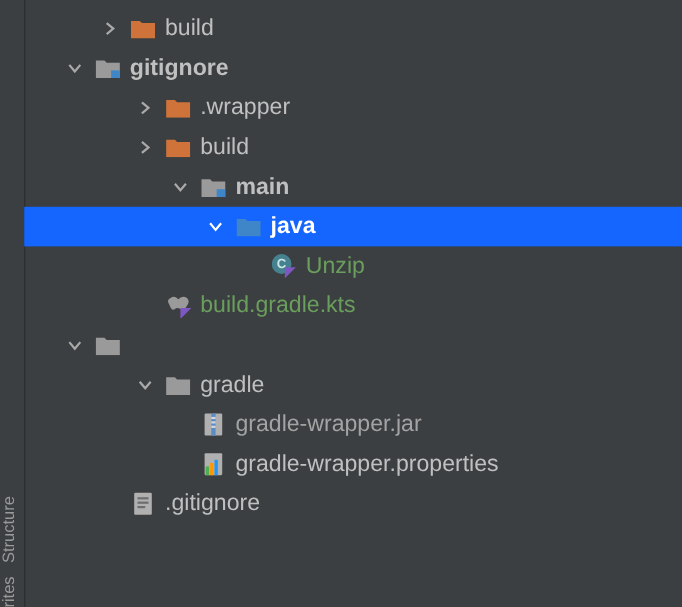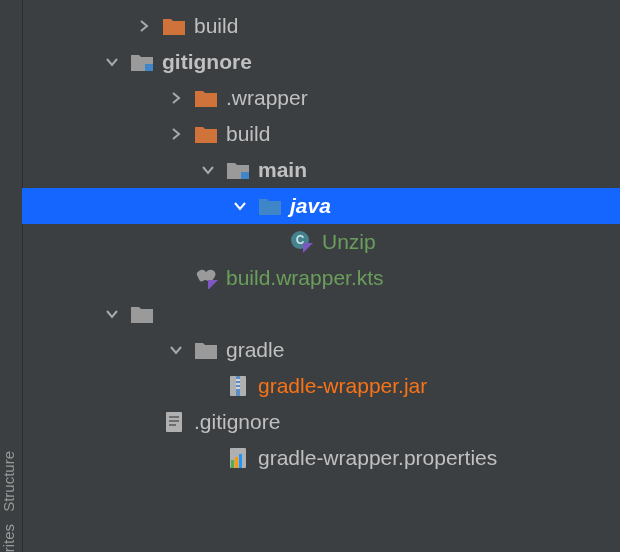--- a/index.html
+++ b/index.html
@@ -41,21 +41,20 @@
     top: 0;
     right: 0;
     bottom: 0;
     padding-top: 8px;
   }
   .row {
     height: 36px;
     display: flex;
     align-items: center;
     white-space: nowrap;
-    padding-left: 44px;
   }
   .row.selected {
     background: #1565ff;
     color: #ffffff;
   }
   .indent {
     display: inline-block;
     width: 32px;
     flex: 0 0 auto;
   }
@@ -77,22 +76,22 @@
     display: flex;
     align-items: center;
     justify-content: center;
   }
   .label {
     flex: 0 0 auto;
   }
   .bold { font-weight: 700; }
   .green { color: #6a9e5c; text-align: right; }
   .sel-white { color: #ffffff; }
-  .yellow { color: #f97316; }
-  .row.selected .label { color: #ffffff; font-style: italic; }
+  .yellow { color: #a3a3a3; }
+  .row.selected .label { color: #ffffff; }
 </style>
 </head>
 <body>
 
 <div class="tool-window">
   <span class="tool-label">Structure</span>
   <span class="tool-label" style="margin-bottom:-40px;">Favorites</span>
 </div>
 
 <div class="tree">
@@ -224,21 +223,21 @@
     <span class="indent"></span>
       <span class="indent"></span>
       <span class="indent"></span>
     <span class="chevron"></span>
     <span class="icon">
       <svg width="24" height="22" viewBox="0 0 24 22">
         <path d="M4 10 Q1 6 5 4 Q9 1 12 5 Q16 1 20 4 Q23 7 20 11 Q17 16 14 14 Q11 12 9 14 Q6 16 4 10 Z" fill="#9a9a9a"></path>
         <path d="M14 13 L24 13 L14 23 Z" fill="#7e57c2"></path>
       </svg>
     </span>
-    <span class="label green">build.wrapper.kts</span>
+    <span class="label green">build.gradle.kts</span>
   </div>
 
   <div class="row">
     <span class="indent"></span>
     <span class="chevron">
       <svg width="12" height="12" viewBox="0 0 12 12">
           <path d="M1 3 L6 9 L11 3" fill="none" stroke="#a9a9a9" stroke-width="2"></path>
         </svg>
     </span>
     <span class="icon">
@@ -279,42 +278,42 @@
         <rect x="7" y="8" width="4" height="2" fill="#d0d6dc"></rect>
         <rect x="7" y="12" width="4" height="2" fill="#d0d6dc"></rect>
       </svg>
     </span>
     <span class="label yellow">gradle-wrapper.jar</span>
   </div>
 
   <div class="row">
     <span class="indent"></span>
       <span class="indent"></span>
+      <span class="indent"></span>
+      <span class="indent"></span>
+    <span class="chevron"></span>
+    <span class="icon">
+      <svg width="18" height="22" viewBox="0 0 18 22">
+        <rect x="1" y="1" width="16" height="20" rx="1" fill="#b0b0b0"></rect>
+        <rect x="2" y="13" width="3" height="8" fill="#4caf50"></rect>
+        <rect x="6" y="10" width="3" height="11" fill="#ff9800"></rect>
+        <rect x="10" y="7" width="3" height="14" fill="#2196f3"></rect>
+      </svg>
+    </span>
+    <span class="label">gradle-wrapper.properties</span>
+  </div>
+
+  <div class="row">
+    <span class="indent"></span>
+      <span class="indent"></span>
     <span class="chevron"></span>
     <span class="icon">
       <svg width="18" height="22" viewBox="0 0 18 22">
         <rect x="1" y="1" width="16" height="20" rx="1" fill="#b0b0b0"></rect>
         <rect x="4" y="5" width="10" height="2" fill="#6e6e6e"></rect>
         <rect x="4" y="9" width="10" height="2" fill="#6e6e6e"></rect>
         <rect x="4" y="13" width="7" height="2" fill="#6e6e6e"></rect>
       </svg>
     </span>
     <span class="label">.gitignore</span>
   </div>
 
-  <div class="row">
-    <span class="indent"></span>
-      <span class="indent"></span>
-      <span class="indent"></span>
-      <span class="indent"></span>
-    <span class="chevron"></span>
-    <span class="icon">
-      <svg width="18" height="22" viewBox="0 0 18 22">
-        <rect x="1" y="1" width="16" height="20" rx="1" fill="#b0b0b0"></rect>
-        <rect x="2" y="13" width="3" height="8" fill="#4caf50"></rect>
-        <rect x="6" y="10" width="3" height="11" fill="#ff9800"></rect>
-        <rect x="10" y="7" width="3" height="14" fill="#2196f3"></rect>
-      </svg>
-    </span>
-    <span class="label">gradle-wrapper.properties</span>
-  </div>
-
 </div>
 
 </body></html>

